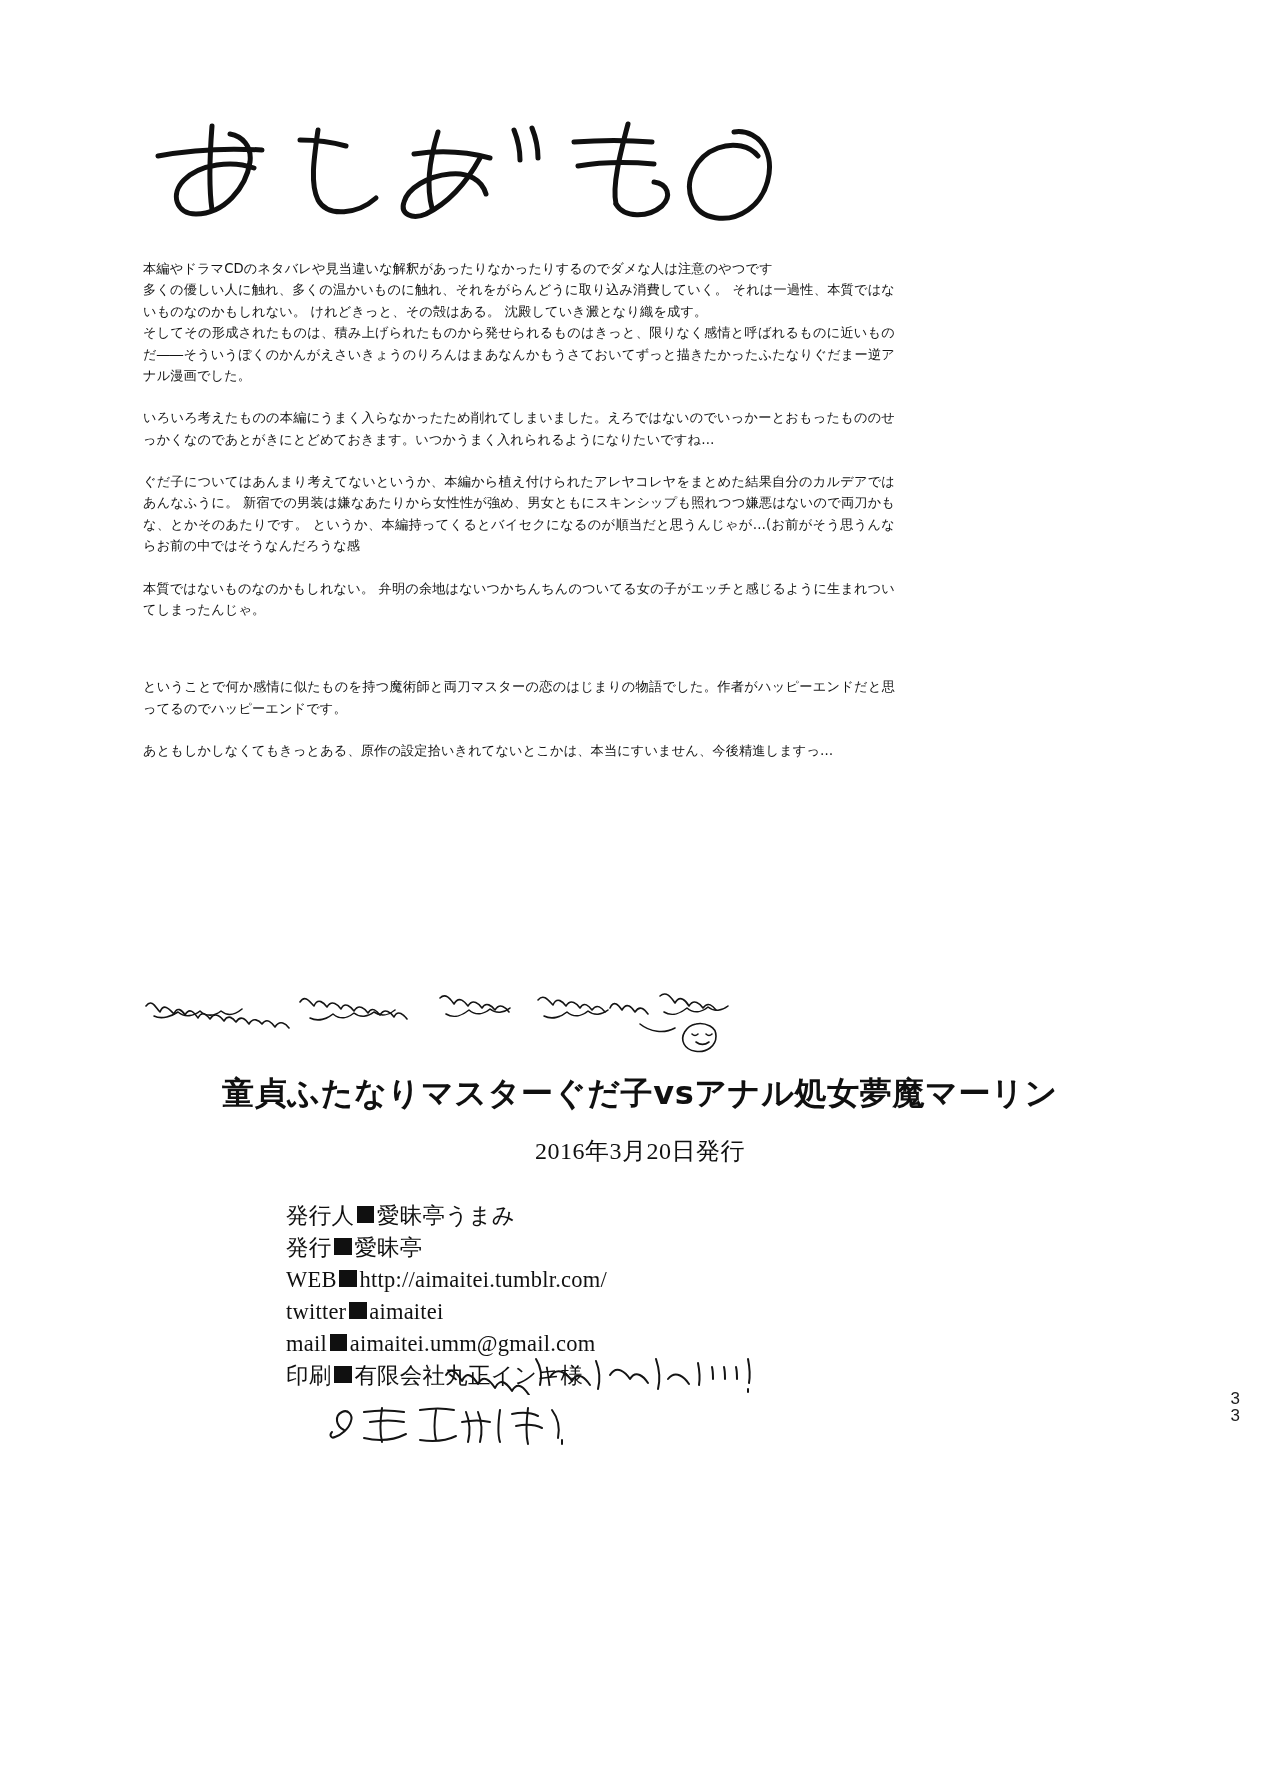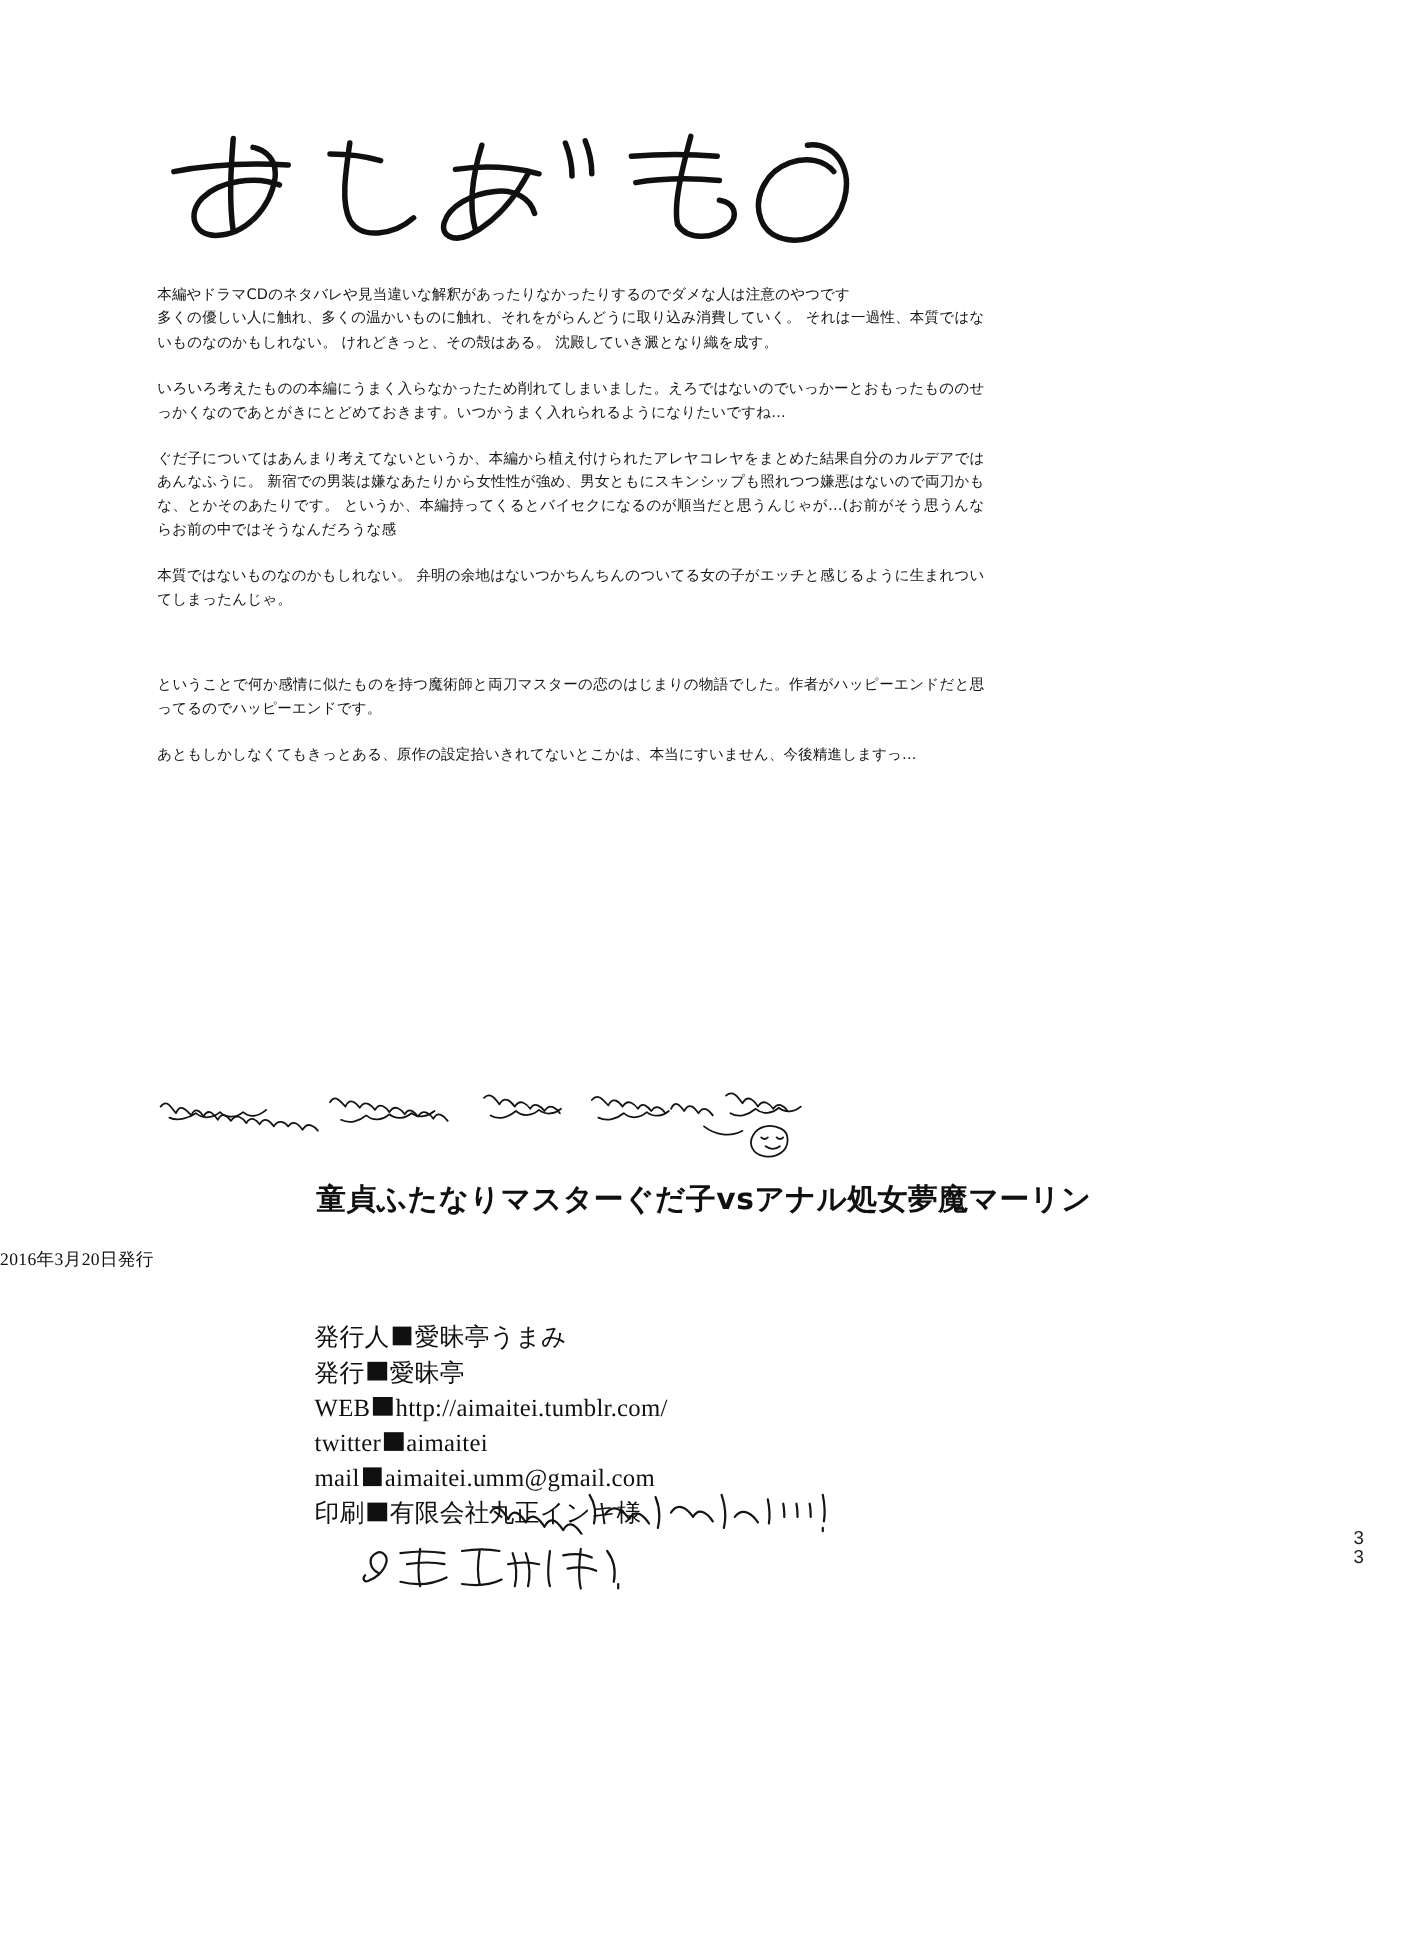--- a/index.html
+++ b/index.html
@@ -75,33 +75,33 @@
   }
 
   
   .colophon-title {
     position: absolute;
     left: 0;
     right: 0;
     top: 1072px;
     text-align: center;
     font-family: "DejaVu Sans", "Liberation Sans", sans-serif;
-    font-size: 27px;
+    font-size: 32px;
     font-weight: 700;
     letter-spacing: 0.02em;
     color: #101010;
   }
   .colophon-date {
     position: absolute;
     left: 0;
     right: 0;
     top: 1135px;
-    text-align: left;
+    text-align: center;
     font-family: "Liberation Serif", serif;
-    font-size: 16px;
+    font-size: 24px;
     letter-spacing: 0.02em;
     color: #101010;
   }
 
   .imprint {
     position: absolute;
     left: 286px;
     top: 1200px;
     font-family: "Liberation Serif", serif;
     font-size: 22.5px;
@@ -185,20 +185,21 @@
       <path d="M478 14 C470 44 462 76 466 94"></path>
       <path d="M466 94 C474 108 498 108 512 96 C522 86 518 74 504 72"></path>
 
       <path d="M608 46 C600 36 584 32 568 38 C546 46 534 70 542 90 C550 110 578 114 598 100 C618 86 624 58 616 40 C610 26 596 20 584 22"></path>
     </svg>
   </div>
 
   <div class="body-text">
     <p>本編やドラマCDのネタバレや見当違いな解釈があったりなかったりするのでダメな人は注意のやつです</p>
     <p>多くの優しい人に触れ、多くの温かいものに触れ、それをがらんどうに取り込み消費していく。 それは一過性、本質ではないものなのかもしれない。 けれどきっと、その殻はある。 沈殿していき澱となり織を成す。</p>
+    <p>そしてその形成されたものは、積み上げられたものから発せられるものはきっと、限りなく感情と呼ばれるものに近いものだ――そういうぼくのかんがえさいきょうのりろんはまあなんかもうさておいてずっと描きたかったふたなりぐだまー逆アナル漫画でした。</p>
     <p class="gap-lg">いろいろ考えたものの本編にうまく入らなかったため削れてしまいました。えろではないのでいっかーとおもったもののせっかくなのであとがきにとどめておきます。いつかうまく入れられるようになりたいですね…</p>
     <p class="gap-lg">ぐだ子についてはあんまり考えてないというか、本編から植え付けられたアレヤコレヤをまとめた結果自分のカルデアではあんなふうに。 新宿での男装は嫌なあたりから女性性が強め、男女ともにスキンシップも照れつつ嫌悪はないので両刀かもな、とかそのあたりです。 というか、本編持ってくるとバイセクになるのが順当だと思うんじゃが…(お前がそう思うんならお前の中ではそうなんだろうな感</p>
     <p class="gap-lg">本質ではないものなのかもしれない。 弁明の余地はないつかちんちんのついてる女の子がエッチと感じるように生まれついてしまったんじゃ。</p>
     <p class="gap-xl">ということで何か感情に似たものを持つ魔術師と両刀マスターの恋のはじまりの物語でした。作者がハッピーエンドだと思ってるのでハッピーエンドです。</p>
     <p class="gap-lg">あともしかしなくてもきっとある、原作の設定拾いきれてないとこかは、本当にすいません、今後精進しますっ…</p>
   </div>
 
   <div class="scribble-row">
     <svg viewBox="0 0 760 80" fill="none" stroke="#141414" stroke-width="1.6" stroke-linecap="round" stroke-linejoin="round">
 

